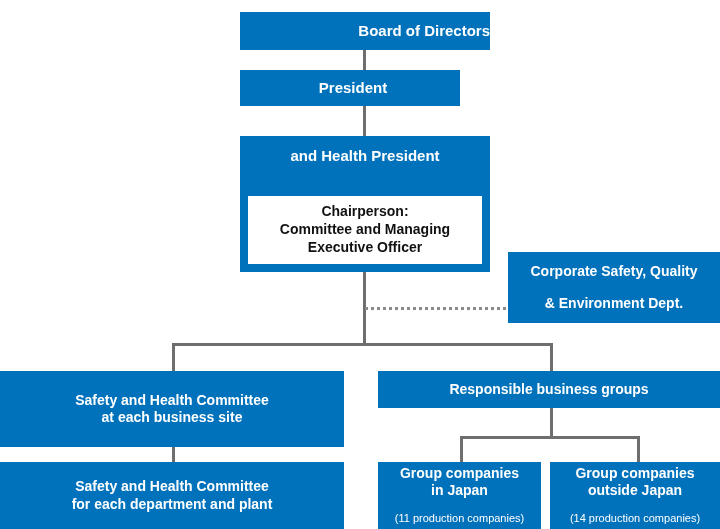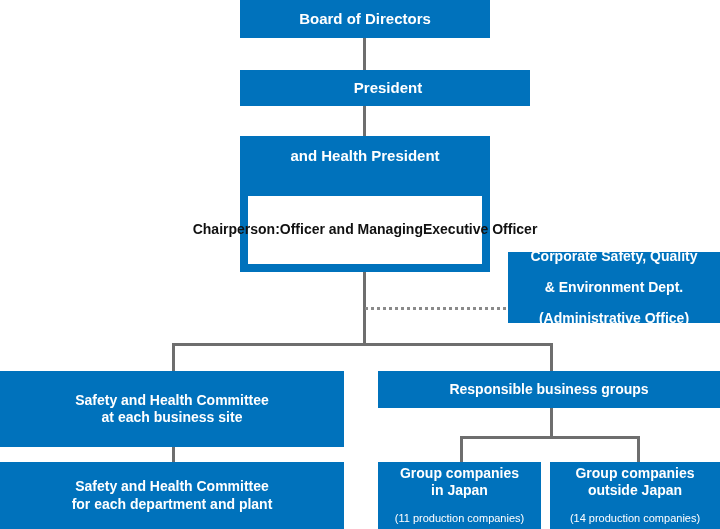--- a/index.html
+++ b/index.html
@@ -38,20 +38,21 @@
     margin-top: 13px;
     white-space: nowrap;
   }
   .inner-white {
     position: absolute;
     background: #ffffff;
     color: #111111;
     font-weight: bold;
     font-size: 14px;
     display: flex;
+    flex-direction: column;
     align-items: center;
     justify-content: center;
     text-align: center;
     line-height: 1.28;
     box-sizing: border-box;
   }
   .inner-white .ln { display: block; white-space: nowrap; }
   .vline {
     position: absolute;
     background: #6e6e6e;
@@ -87,42 +88,41 @@
   <div class="vline" style="left:172px; top:343px; height:28px;"></div>
   <div class="vline" style="left:550px; top:343px; height:28px;"></div>
 
   <div class="vline" style="left:172px; top:447px; height:15px;"></div>
 
   <div class="vline" style="left:550px; top:408px; height:28px;"></div>
   <div class="hline" style="left:460px; top:436px; width:180px;"></div>
   <div class="vline" style="left:460px; top:436px; height:26px;"></div>
   <div class="vline" style="left:637px; top:436px; height:26px;"></div>
 
-  <div class="box f15" style="left:240px; top:0px; width:250px; height:38px;">
+  <div class="box f15" style="left:240px; top:12px; width:250px; height:38px;align-items:flex-end;">
     <span class="ln">Board of Directors</span>
   </div>
 
-  <div class="box f15" style="left:240px; top:70px; width:290px; height:36px;padding-left:6px;">
+  <div class="box f15" style="left:240px; top:70px; width:220px; height:36px;padding-left:6px;">
     <span class="ln">President</span>
   </div>
 
   <div class="box f15" style="left:240px; top:136px; width:250px; height:136px; justify-content:flex-start; padding-top:11px;">
     <span class="ln">and Health President</span>
   </div>
 
   <div class="inner-white" style="left:248px; top:196px; width:234px; height:68px;">
     <span class="ln">Chairperson:</span>
-    <span class="ln">Officer and Managing</span>
+    <span class="ln">Committee and Managing</span>
     <span class="ln">Executive Officer</span>
   </div>
 
   <div class="box f14" style="left:508px; top:252px; width:212px; height:71px;gap:14px;">
     <span class="ln">Corporate Safety, Quality</span>
     <span class="ln">&amp; Environment Dept.</span>
-    <span class="ln">(Administrative Office)</span>
   </div>
 
   <div class="box f14" style="left:0px; top:371px; width:344px; height:76px;">
     <span class="ln">Safety and Health Committee</span>
     <span class="ln">at each business site</span>
   </div>
 
   <div class="box f14" style="left:0px; top:462px; width:344px; height:67px;">
     <span class="ln">Safety and Health Committee</span>
     <span class="ln">for each department and plant</span>

